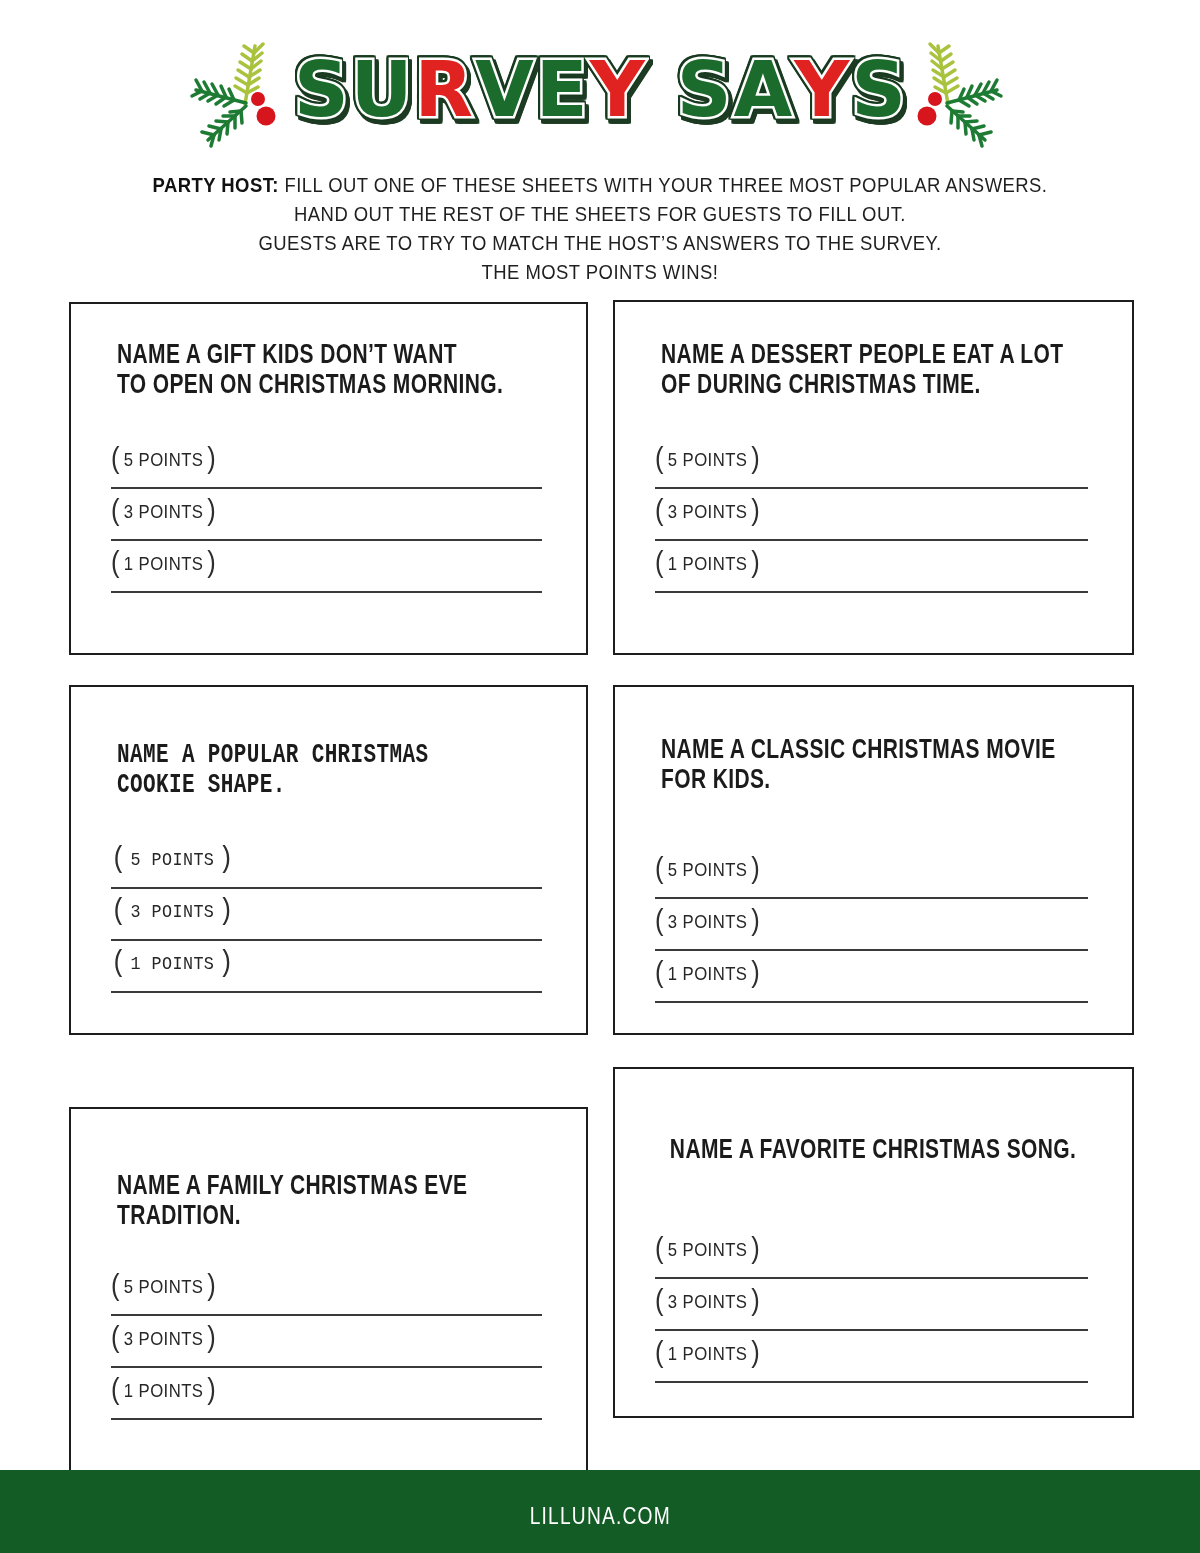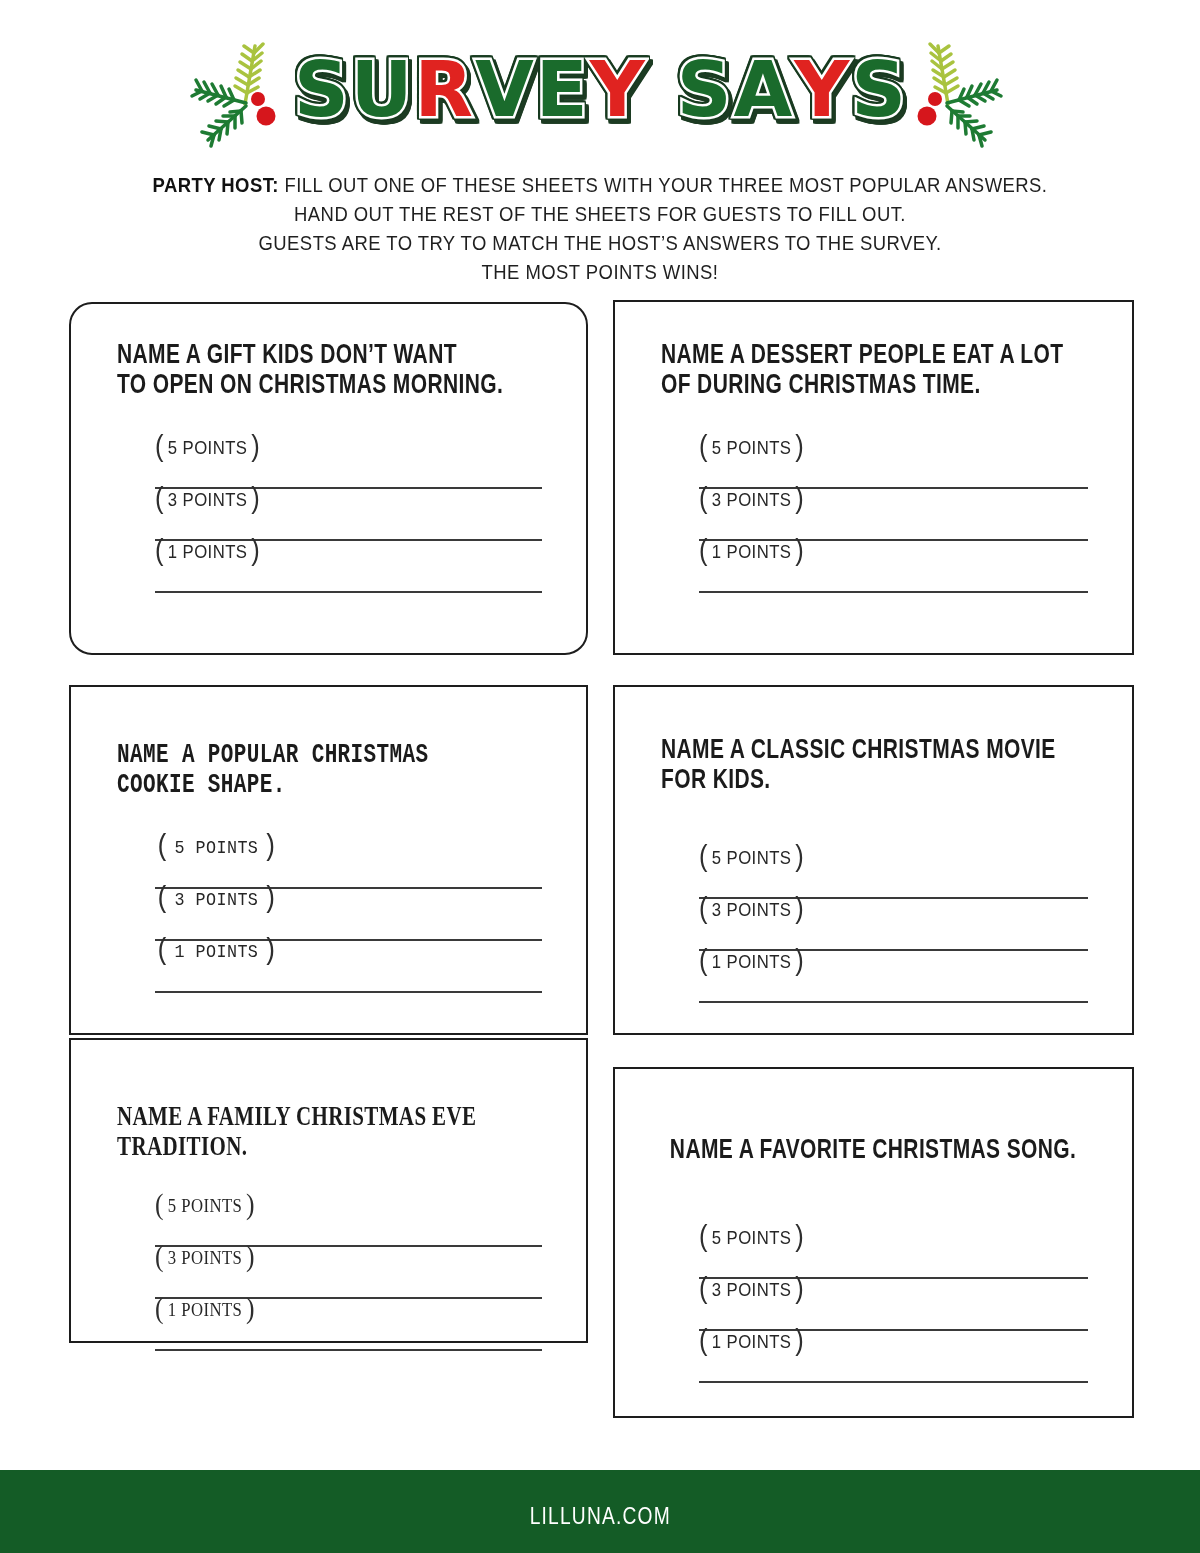--- a/index.html
+++ b/index.html
@@ -30,25 +30,25 @@
   
   .instructions{
     position:absolute;top:170px;left:0;width:100%;text-align:center;
     font-size:21px;line-height:29px;letter-spacing:.5px;color:#1f1f1f;
     transform:scaleX(0.88);transform-origin:center top;
   }
   .instructions b{font-weight:700;color:#111;}
 
   
   .card{position:absolute;border:2px solid #1d1d1d;background:#fff;box-sizing:border-box;}
-  .card-1{left:69px;top:302px;width:519px;height:353px;border-radius:23px;}
+  .card-1{left:69px;top:302px;width:519px;height:353px;}
   .card-2{left:613px;top:300px;width:521px;height:355px;padding-left:45px;}
   .card-3{left:69px;top:685px;width:519px;height:350px;font-family:Liberation Mono, monospace;}
   .card-4{left:613px;top:685px;width:521px;height:350px;text-decoration:underline;}
-  .card-5{left:69px;top:1038px;width:519px;height:305px;font-family:Liberation Serif, serif;}
+  .card-5{left:69px;top:1107px;width:519px;height:397px;}
   .card-6{left:613px;top:1067px;width:521px;height:351px;}
 
   .question{
     position:absolute;left:46px;width:620px;
     font-weight:700;font-size:28px;line-height:30px;letter-spacing:.5px;color:#1b1b1b;
     transform:scaleX(0.75);transform-origin:left top;
   }
   .q-line{white-space:nowrap;}
   .card-1 .question{top:35px;}
   .card-2 .question{top:37px;}
@@ -60,21 +60,21 @@
   .answers{position:absolute;left:40px;right:44px;}
   .card-1 .answers{top:133px;}
   .card-2 .answers{top:135px;}
   .card-3 .answers{top:150px;}
   .card-4 .answers{top:160px;}
   .card-5 .answers{top:155px;}
   .card-6 .answers{top:158px;}
 
   .answer{
     height:52px;box-sizing:border-box;border-bottom:2px solid #3a3a3a;
-    display:flex;align-items:flex-start;padding-bottom:4px;margin-left:44px;
+    display:flex;align-items:center;padding-bottom:4px;
   }
   .pts{
     display:inline-block;transform:scaleX(0.88);transform-origin:left bottom;
     font-size:19px;letter-spacing:.5px;color:#262626;white-space:nowrap;
   }
   .paren{font-size:29px;font-weight:400;line-height:0;position:relative;top:2px;color:#2e2e2e;}
 
   
   .footer{
     position:absolute;left:0;top:1470px;width:100%;height:91px;background:#145c26;

